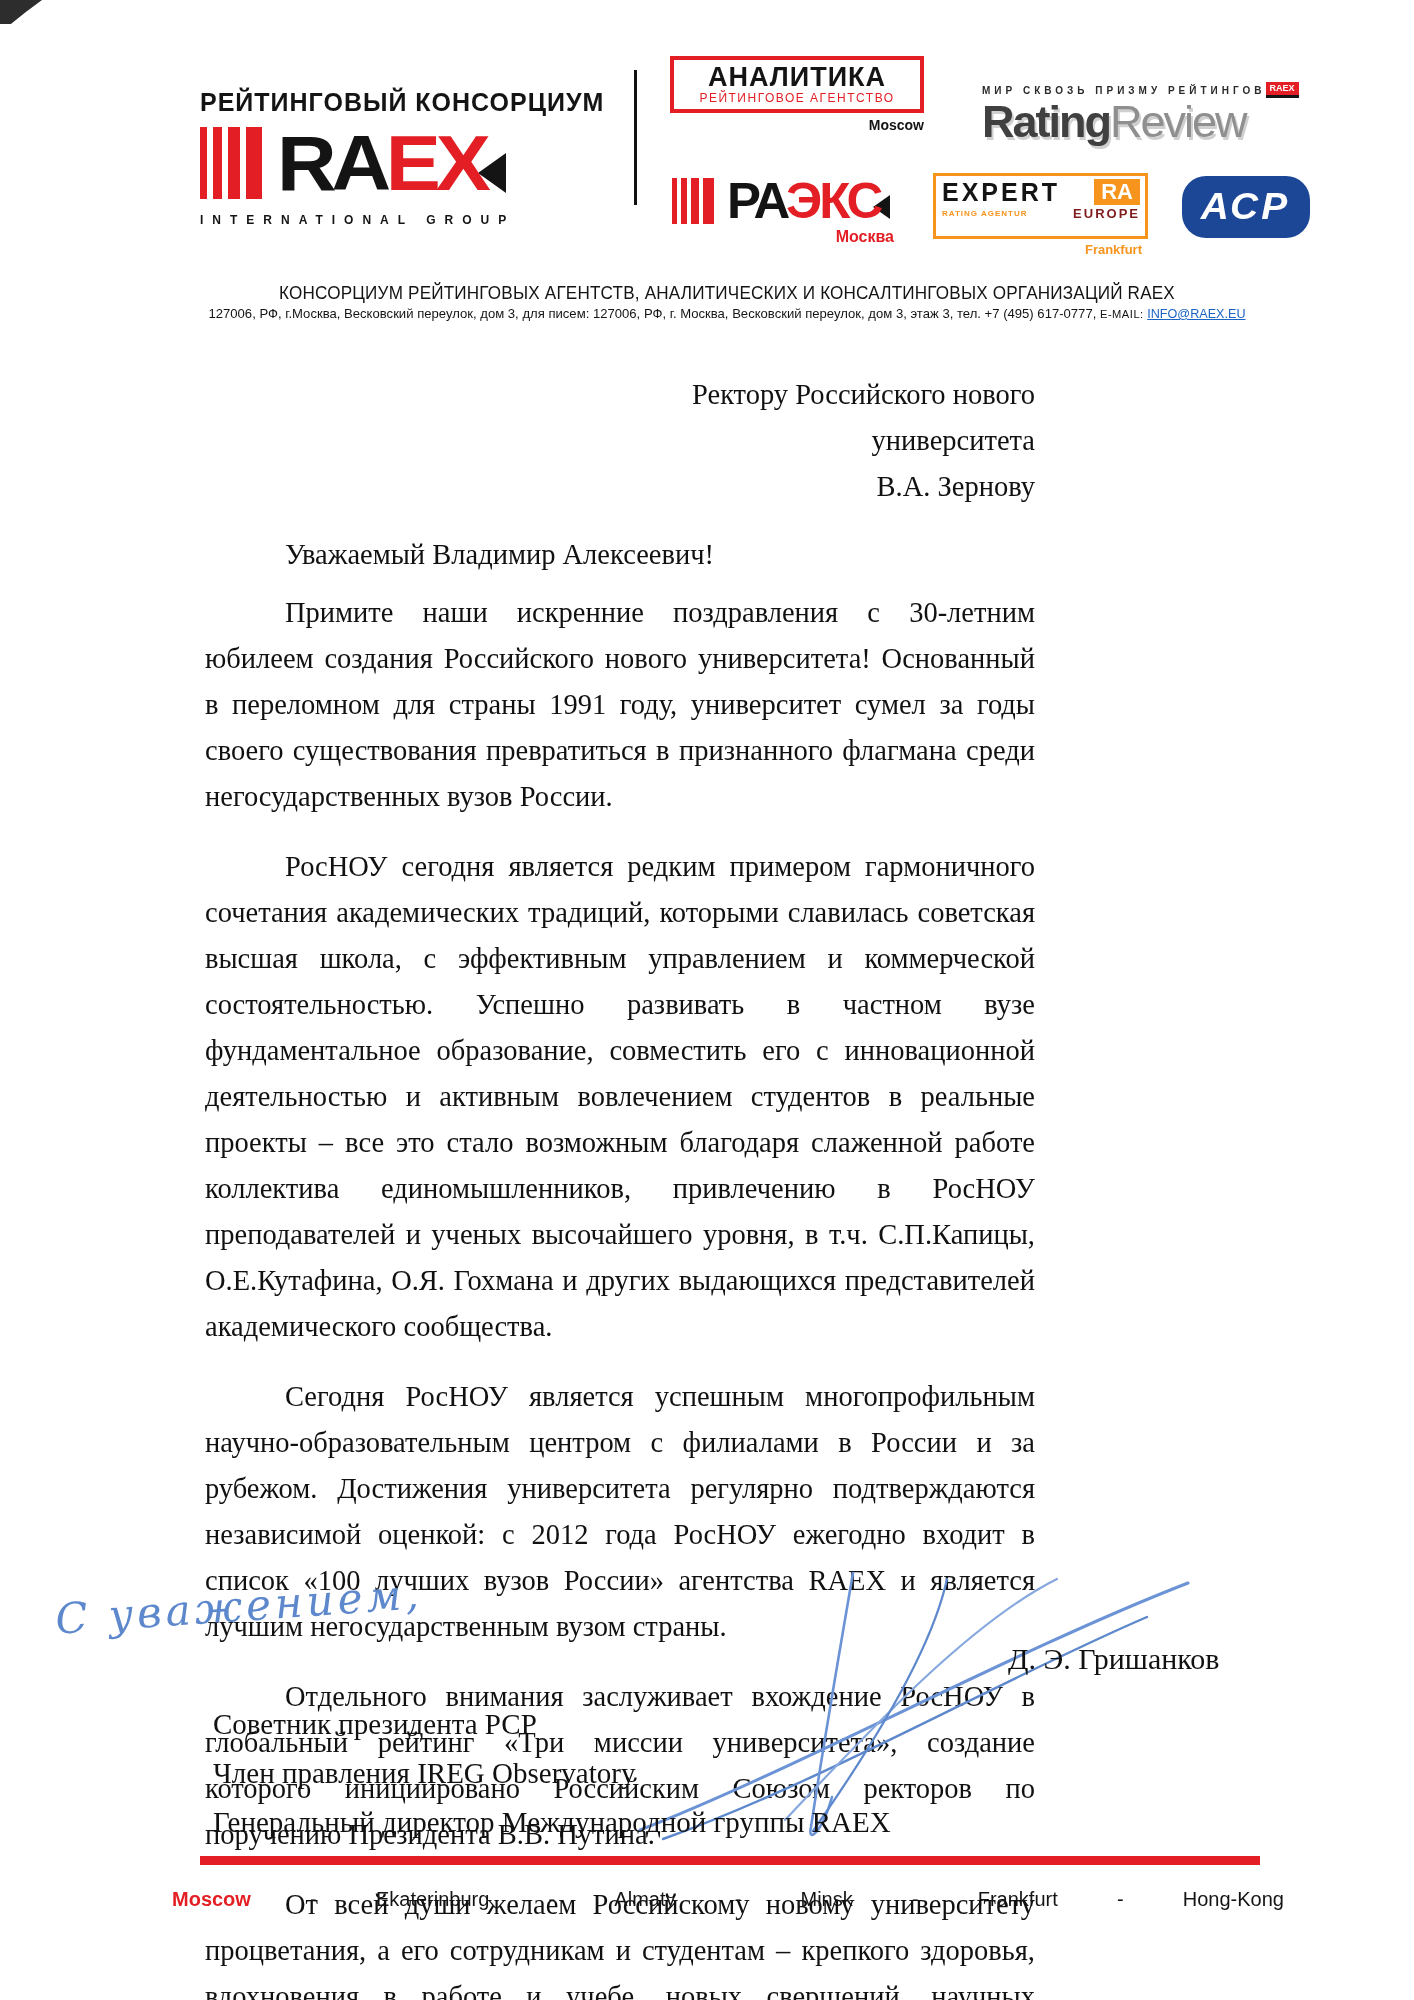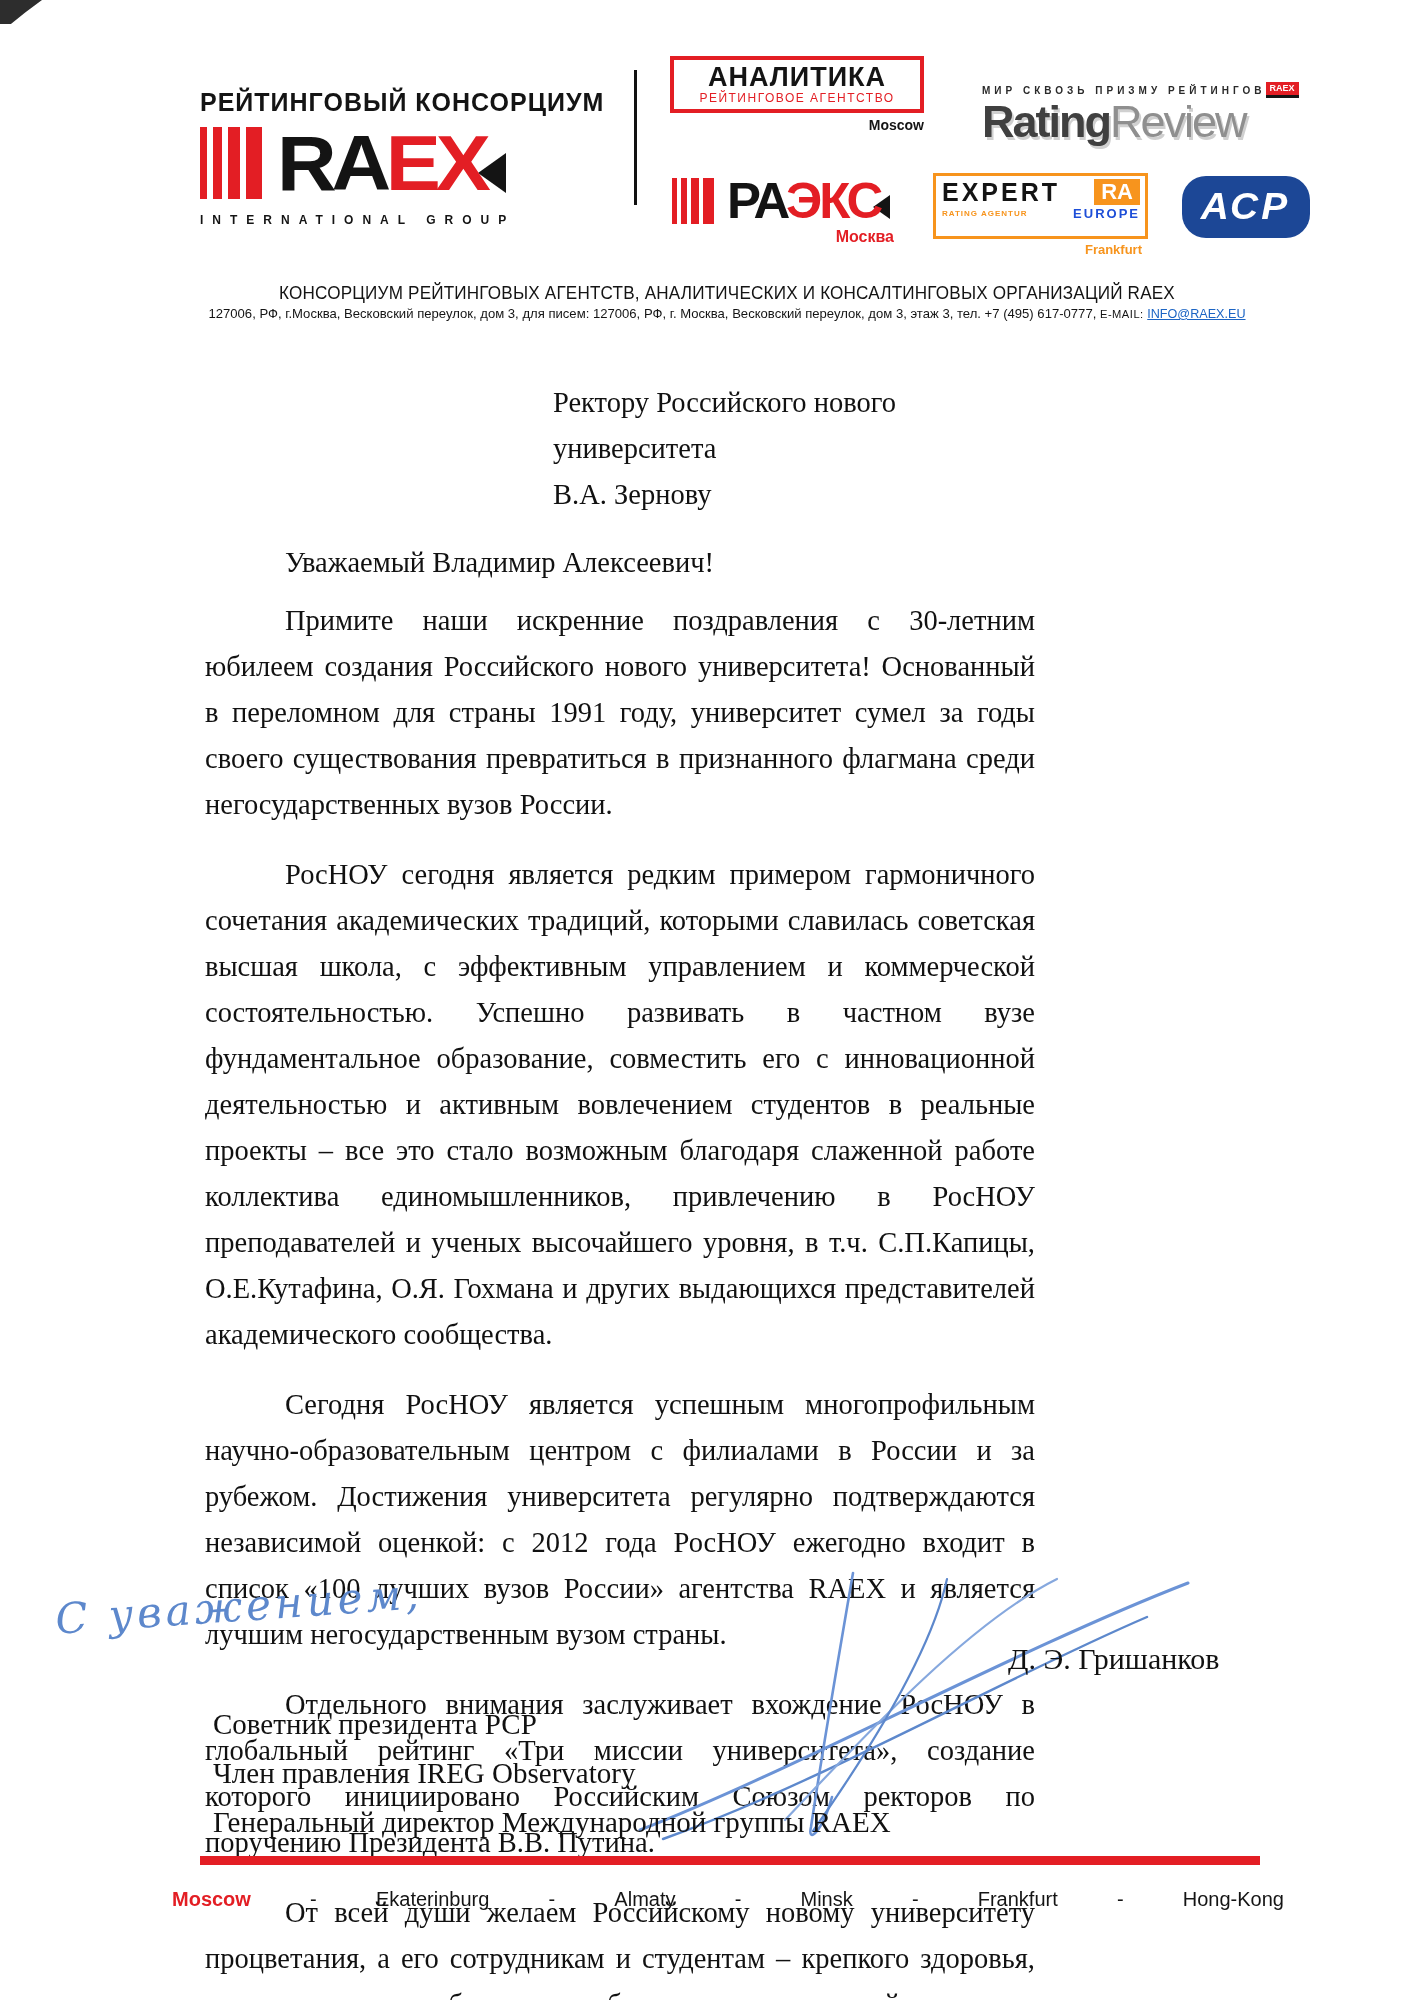--- a/index.html
+++ b/index.html
@@ -49,36 +49,36 @@
   .rr-wordmark{margin-top:1px;font-size:45px;line-height:46px;letter-spacing:-2px;white-space:nowrap;
     text-shadow:2px 3px 0 rgba(120,120,120,0.35);}
   .rr-bold{font-weight:bold;color:#404040;} .rr-light{font-weight:normal;color:#8f8f8f;}
   .expert-block{position:absolute;left:933px;top:173px;width:215px;}
   .expert-box{border:3px solid #f7941d;background:#fff;padding:3px 5px 15px 6px;}
   .expert-row1{display:flex;align-items:center;}
   .expert-name{font-weight:900;font-size:25px;letter-spacing:3px;color:#141414;flex:1;line-height:26px;}
   .expert-ra{background:#f7941d;color:#fff;font-weight:900;font-size:22px;padding:0 7px;line-height:26px;}
   .expert-row2{display:flex;justify-content:space-between;align-items:center;margin-top:1px;}
   .expert-agentur{color:#f7941d;font-weight:bold;font-size:8px;letter-spacing:1px;}
-  .expert-region{color:#1d4ed8;font-weight:900;font-size:13px;letter-spacing:2px;}
+  .expert-region{color:#7f1d1d;font-weight:900;font-size:13px;letter-spacing:2px;}
   .expert-city{margin-top:3px;text-align:right;color:#f7941d;font-weight:bold;font-size:13px;padding-right:6px;}
   .acp-block{position:absolute;left:1182px;top:176px;width:128px;height:62px;background:#1c4796;
     border-radius:24px;display:flex;align-items:center;justify-content:center;}
   .acp-letters{color:#fff;font-weight:900;font-size:36px;letter-spacing:3px;font-style:italic;
     transform:scaleX(1.08);}
   .consortium-line{position:absolute;left:40px;top:283px;width:1374px;text-align:center;
     font-size:18px;color:#141414;letter-spacing:0.2px;transform:scaleX(0.95);white-space:nowrap;}
   .address-line{position:absolute;left:40px;top:306px;width:1374px;text-align:center;
     font-size:13.5px;color:#141414;transform:scaleX(0.97);white-space:nowrap;}
   .email-label{font-size:11.5px;letter-spacing:0.5px;}
   .email-link{color:#1b64c4;text-decoration:underline;font-size:13px;}
   
   .body-block{position:absolute;left:205px;top:372px;width:830px;
     font-family:"Liberation Serif", serif;font-size:28.5px;line-height:46px;color:#111;}
-  .addressee{width:482px;margin-left:348px;text-align:left;margin-bottom:22px;margin-top:8px;}
+  .addressee{width:482px;margin-left:348px;text-align:right;margin-bottom:22px;}
   .salutation{margin:0 0 12px 0;text-indent:80px;}
   .body-block p.para{margin:0 0 24px 0;text-indent:80px;text-align:justify;}
   
   .closing-hand{position:absolute;left:55px;top:1582px;font-family:"DejaVu Serif", serif;
     font-style:italic;font-size:42px;color:#5d88cc;transform:rotate(-4deg);letter-spacing:4px;white-space:nowrap;}
   .signature-svg{position:absolute;left:635px;top:1565px;}
   .signer-name{position:absolute;left:1008px;top:1642px;font-family:"Liberation Serif", serif;
     font-size:30px;color:#111;white-space:nowrap;}
   .signer-titles{position:absolute;left:213px;top:1700px;font-family:"Liberation Serif", serif;
     font-size:29px;line-height:49px;color:#111;}

